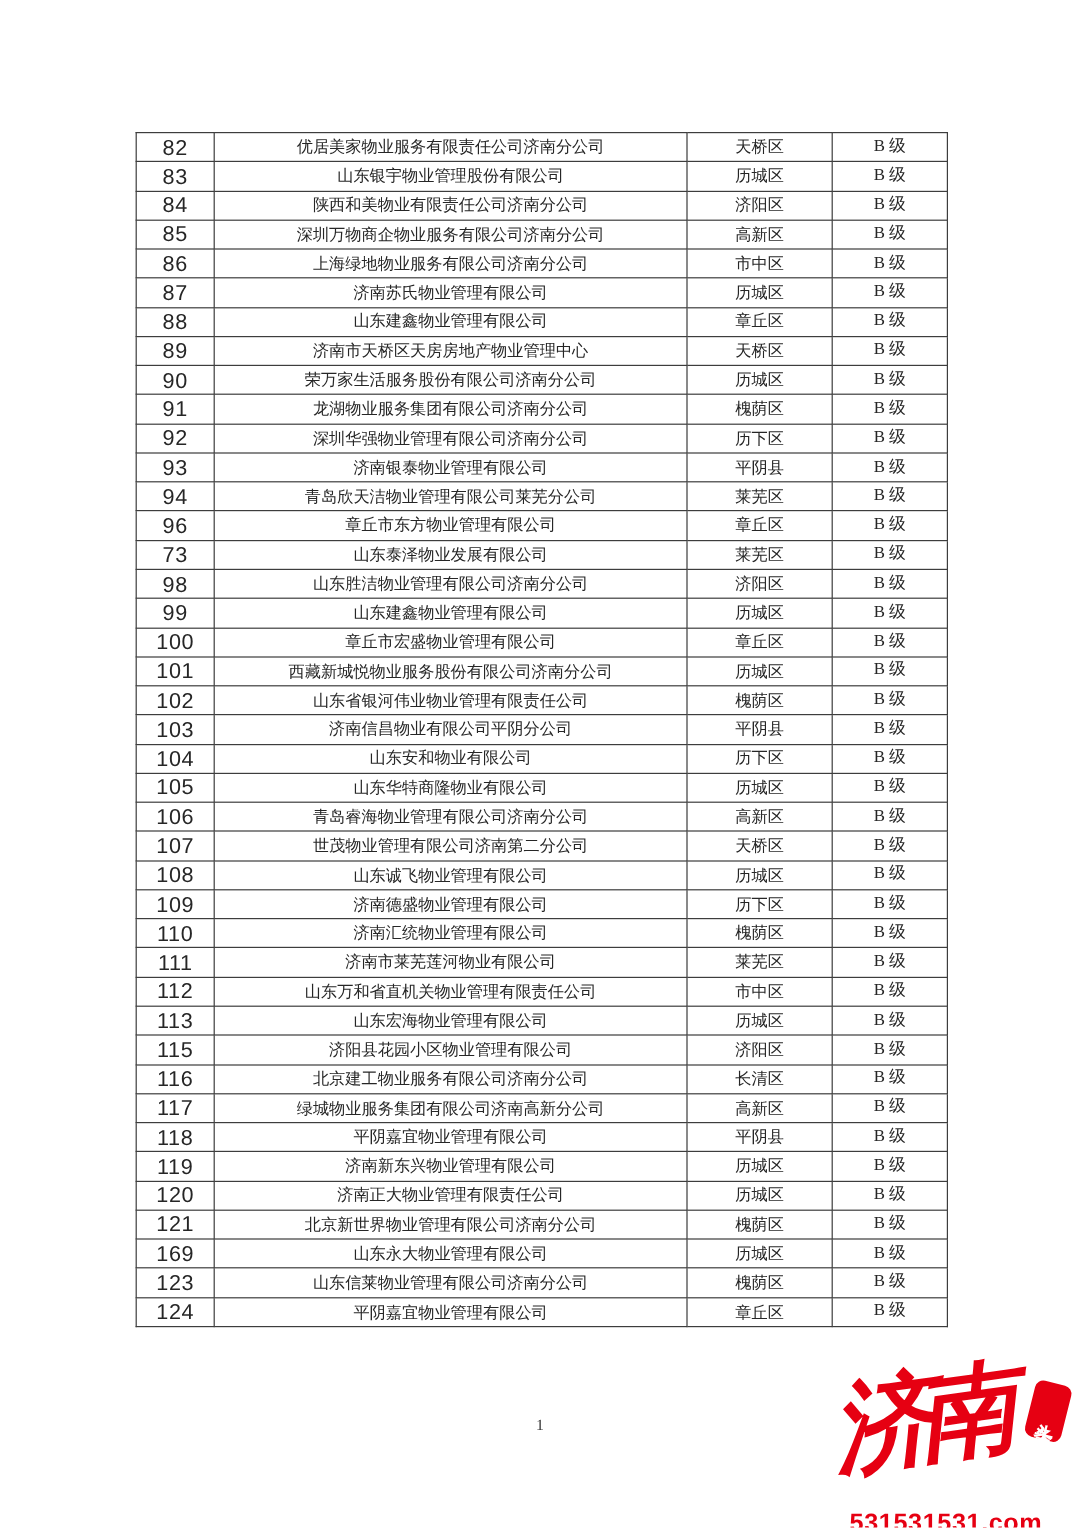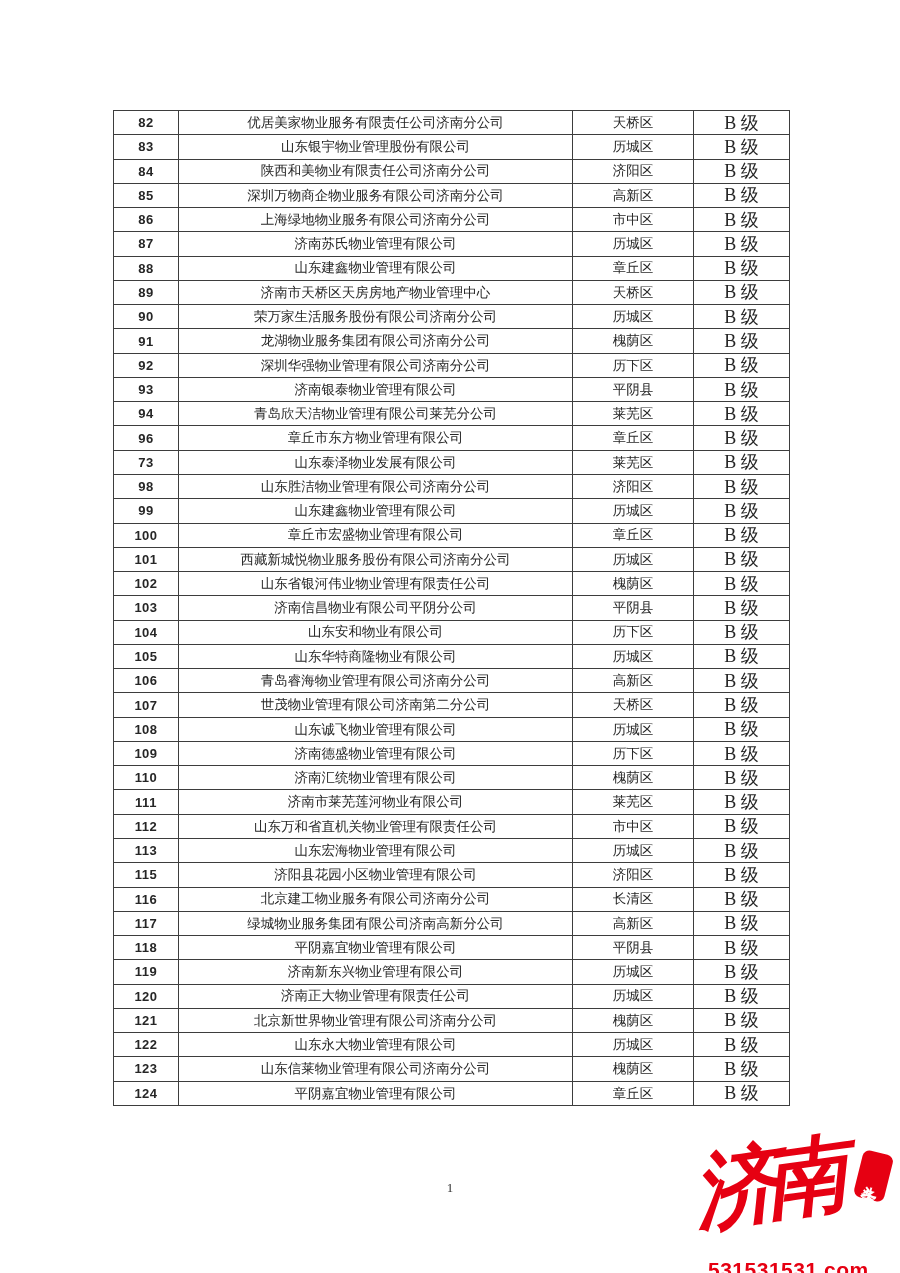--- a/index.html
+++ b/index.html
@@ -33,26 +33,25 @@
     vertical-align: middle;
     font-size: 13.5px;
     color: #262626;
     line-height: 1;
     overflow: hidden;
     white-space: nowrap;
     padding: 0 2px;
   }
   table.records td.no {
     font-family: "Liberation Sans", sans-serif;
-    font-size: 13px;
+    font-size: 18px;
     letter-spacing: 0.5px;
-    font-weight: bold;
   }
   table.records td.grade {
-    font-size: 18px;
+    font-size: 14px;
   }
 
   
   .page-number {
     position: absolute;
     top: 1180px;
     left: 0;
     width: 900px;
     text-align: center;
     font-size: 13px;
@@ -349,21 +348,21 @@
         <td class="district">历城区</td>
         <td class="grade">B 级</td>
       </tr>
       <tr>
         <td class="no">121</td>
         <td class="name">北京新世界物业管理有限公司济南分公司</td>
         <td class="district">槐荫区</td>
         <td class="grade">B 级</td>
       </tr>
       <tr>
-        <td class="no">122</td>
+        <td class="no">169</td>
         <td class="name">山东永大物业管理有限公司</td>
         <td class="district">历城区</td>
         <td class="grade">B 级</td>
       </tr>
       <tr>
         <td class="no">123</td>
         <td class="name">山东信莱物业管理有限公司济南分公司</td>
         <td class="district">槐荫区</td>
         <td class="grade">B 级</td>
       </tr>

